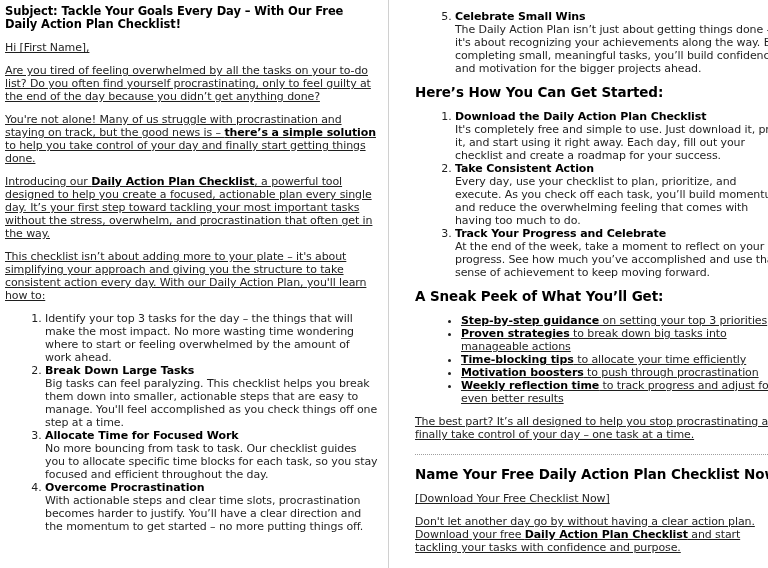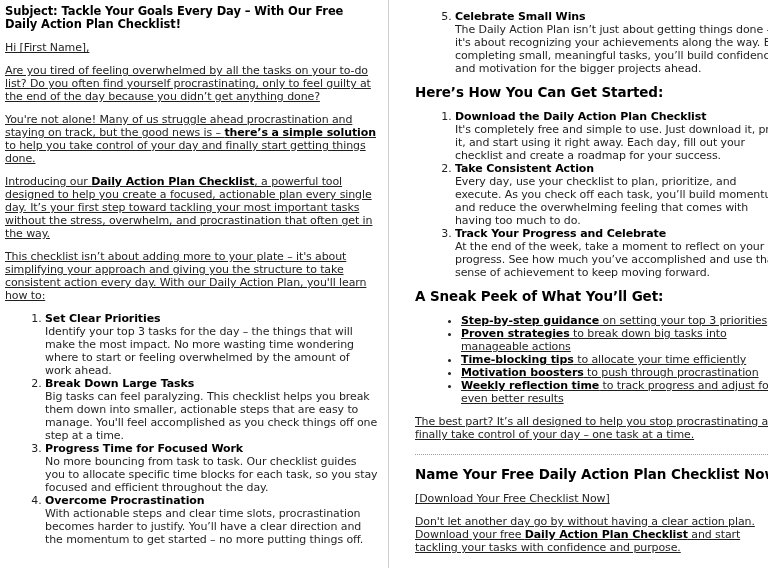--- a/index.html
+++ b/index.html
@@ -39,34 +39,33 @@
   .divider{height:0;border-top:1px dotted var(--divider);margin:13px 0 12px;}
 </style>
 </head>
 <body>
 
 <div class="page">
   <div class="col col--left" id="col-left">
       <div class="subject"><b>Subject: Tackle Your Goals Every Day – With Our Free Daily Action Plan Checklist!</b></div>
       <p><span>Hi [First Name],</span></p>
       <p><span>Are you tired of feeling overwhelmed by all the tasks on your to-do list? Do you often find yourself procrastinating, only to feel guilty at the end of the day because you didn’t get anything done?</span></p>
-      <p><span>You're not alone! Many of us struggle ahead procrastination and staying on track, but the good news is – </span><b>there’s a simple solution</b><span> to help you take control of your day and finally start getting things done.</span></p>
+      <p><span>You're not alone! Many of us struggle with procrastination and staying on track, but the good news is – </span><b>there’s a simple solution</b><span> to help you take control of your day and finally start getting things done.</span></p>
       <p><span>Introducing our </span><b>Daily Action Plan Checklist</b><span>, a powerful tool designed to help you create a focused, actionable plan every single day. It’s your first step toward tackling your most important tasks without the stress, overwhelm, and procrastination that often get in the way.</span></p>
       <p><span>This checklist isn’t about adding more to your plate – it's about simplifying your approach and giving you the structure to take consistent action every day. With our Daily Action Plan, you'll learn how to:</span></p>
       <ol start="1">
         <li>
-          <div class="li-title">Set Clear Priorities</div>
           <div class="li-text">Identify your top 3 tasks for the day – the things that will make the most impact. No more wasting time wondering where to start or feeling overwhelmed by the amount of work ahead.</div>
         </li>
         <li>
           <div class="li-title">Break Down Large Tasks</div>
           <div class="li-text">Big tasks can feel paralyzing. This checklist helps you break them down into smaller, actionable steps that are easy to manage. You'll feel accomplished as you check things off one step at a time.</div>
         </li>
         <li>
-          <div class="li-title">Progress Time for Focused Work</div>
+          <div class="li-title">Allocate Time for Focused Work</div>
           <div class="li-text">No more bouncing from task to task. Our checklist guides you to allocate specific time blocks for each task, so you stay focused and efficient throughout the day.</div>
         </li>
         <li>
           <div class="li-title">Overcome Procrastination</div>
           <div class="li-text">With actionable steps and clear time slots, procrastination becomes harder to justify. You’ll have a clear direction and the momentum to get started – no more putting things off.</div>
         </li>
       </ol>
     </div>
   <div class="vrule"></div>
   <div class="col col--right" id="col-right">

